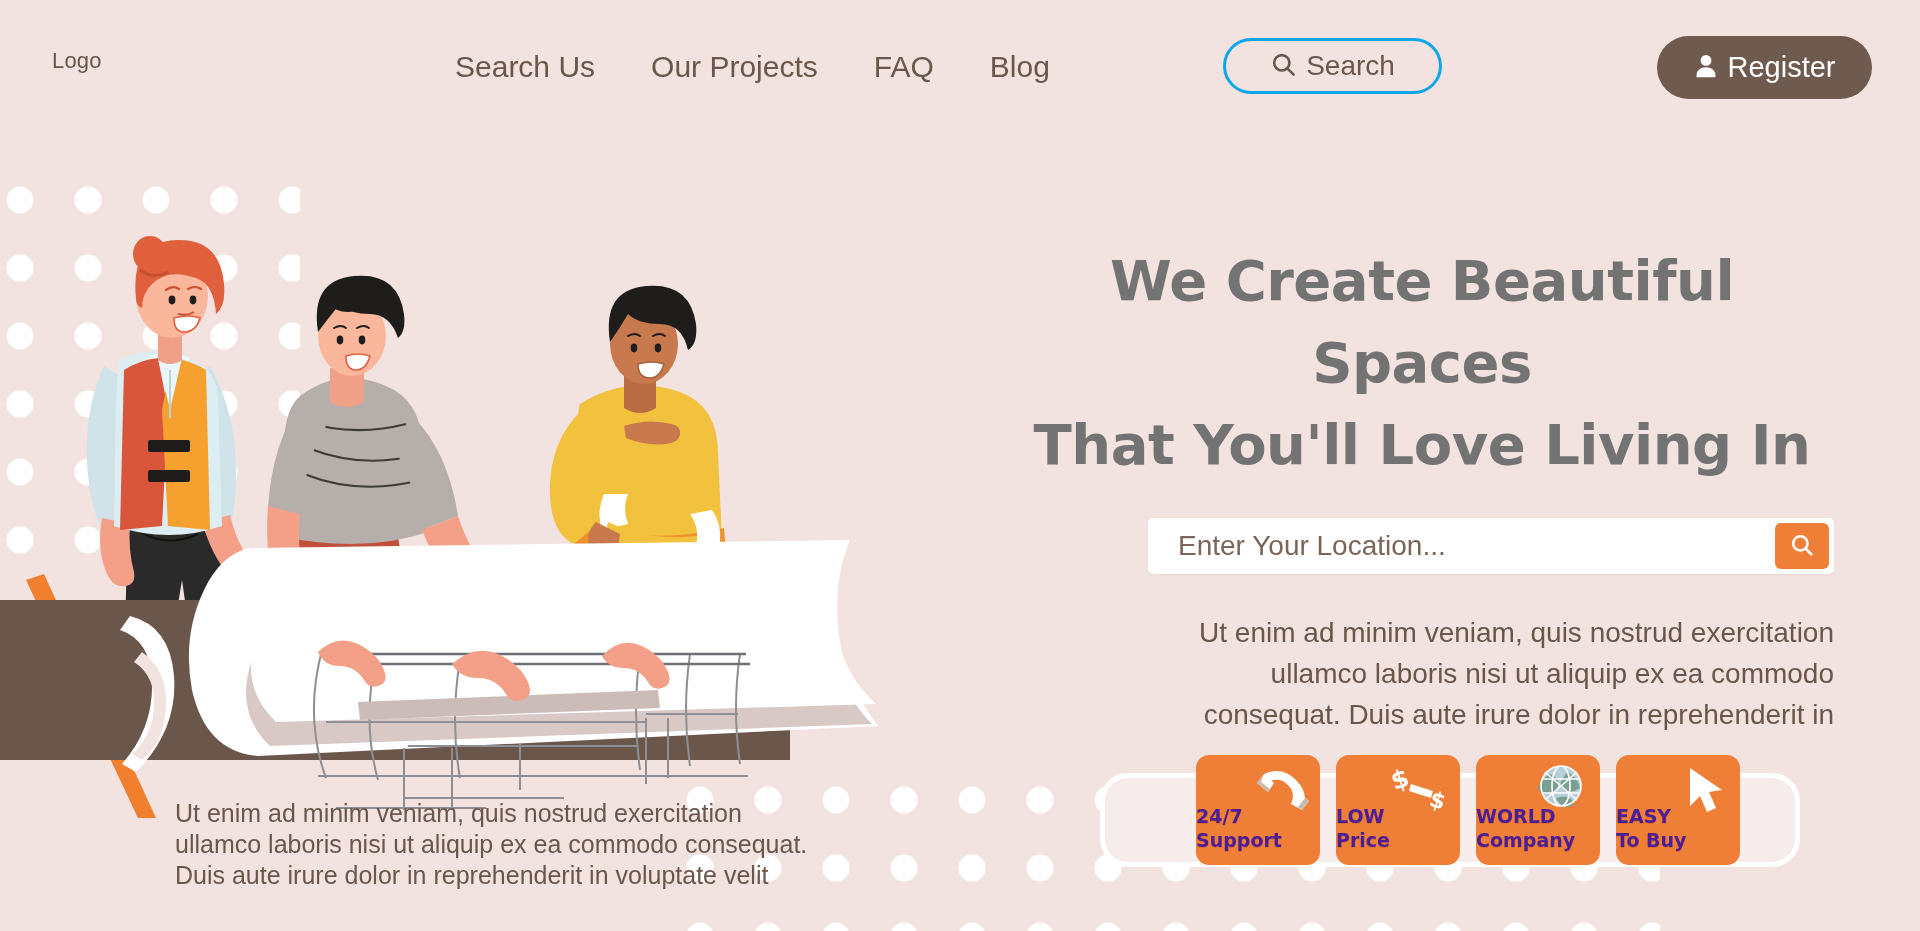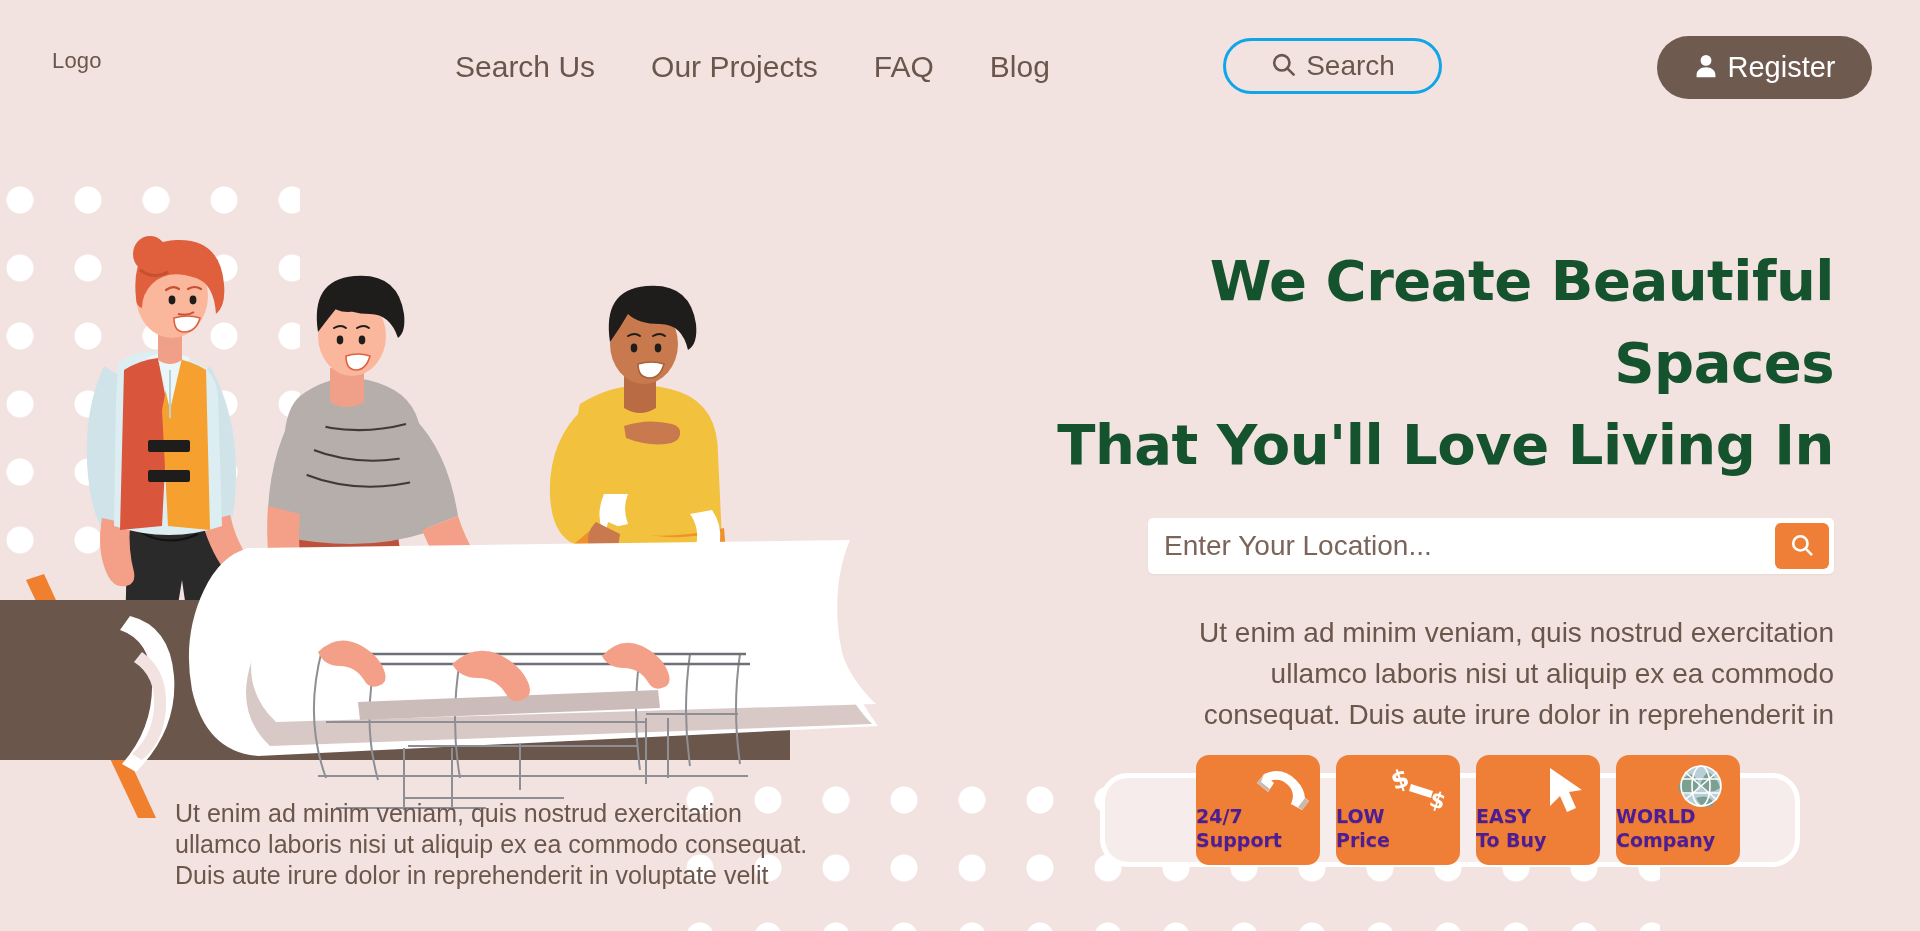--- a/index.html
+++ b/index.html
@@ -85,43 +85,43 @@
   #right-col {
     position: absolute; left: 1010px; top: 240px;
     width: 880px;
     z-index: 30;
   }
   #headline {
     font-family: "DejaVu Sans", sans-serif;
     font-weight: 700;
     font-size: 56px;
     line-height: 82px;
-    color: #14532d;
-    text-align: right;
+    color: #737373;
+    text-align: center;
     padding-right: 56px;
     letter-spacing: -0.5px;
     white-space: pre-line;
   }
   #search-row {
     margin-top: 32px;
     margin-left: 138px;
     margin-right: 56px;
     height: 56px;
     background: #ffffff;
     border-radius: 5px;
     display: flex; align-items: center;
     box-shadow: 0 1px 2px rgba(0,0,0,.05);
     position: relative;
   }
   #location-input {
     flex: 1;
     border: 0; outline: 0; background: transparent;
     font-family: "Liberation Sans", sans-serif;
     font-size: 28px; color: #6b564c;
-    padding: 0 0 0 16px;
+    padding: 0 0 0 30px;
   }
   #location-input::placeholder { color: #7b6459; opacity: 1; }
   #location-search-btn {
     width: 54px; height: 46px; margin-right: 5px;
     background: #ef7f36; border: 0; border-radius: 6px;
     display: flex; align-items: center; justify-content: center;
     cursor: pointer;
   }
   #right-paragraph {
     margin-top: 38px;
@@ -415,44 +415,44 @@
             <path d="M21 22 l22 7 l-2 7 l-22 -7 z" fill="#ffffff"></path>
           </svg>
         </span>
         <span class="badge-text">LOW
 Price</span>
       </div>
 
       <div class="badge">
         <span class="badge-icon">
           <svg width="62" height="52" viewBox="0 0 62 52">
-            <path d="M20 6 L20 44 L30 34 L37 50 L46 46 L39 30 L52 28 Z" fill="#ffffff"></path>
-          </svg>
-        </span>
-        <span class="badge-text">EASY
-To Buy</span>
-      </div>
-
-      <div class="badge">
-        <span class="badge-icon">
-          <svg width="62" height="52" viewBox="0 0 62 52">
             <circle cx="31" cy="24" r="20" fill="#b9cfd8"></circle>
             <path d="M20 12 q10 4 8 12 q-2 8 -12 8 q-6 0 -8 -6 q2 -9 12 -14z" fill="#7ba092"></path>
             <path d="M38 10 q10 6 12 16 q-8 6 -16 2 q-6 -4 -2 -10 q3 -6 6 -8z" fill="#7ba092"></path>
             <path d="M26 36 q10 -4 16 2 q4 4 0 6 q-10 4 -16 -8z" fill="#7ba092"></path>
             <g fill="none" stroke="#ffffff" stroke-width="1.6">
               <circle cx="31" cy="24" r="20"></circle>
               <ellipse cx="31" cy="24" rx="9" ry="20"></ellipse>
               <path d="M12 17 h38"></path>
               <path d="M12 31 h38"></path>
               <path d="M15 10 l32 28"></path>
               <path d="M47 10 l-32 28"></path>
             </g>
           </svg>
         </span>
         <span class="badge-text">WORLD
 Company</span>
       </div>
 
+      <div class="badge">
+        <span class="badge-icon">
+          <svg width="62" height="52" viewBox="0 0 62 52">
+            <path d="M20 6 L20 44 L30 34 L37 50 L46 46 L39 30 L52 28 Z" fill="#ffffff"></path>
+          </svg>
+        </span>
+        <span class="badge-text">EASY
+To Buy</span>
+      </div>
+
     </div>
   </div>
 
 </div>
 
 </body></html>

